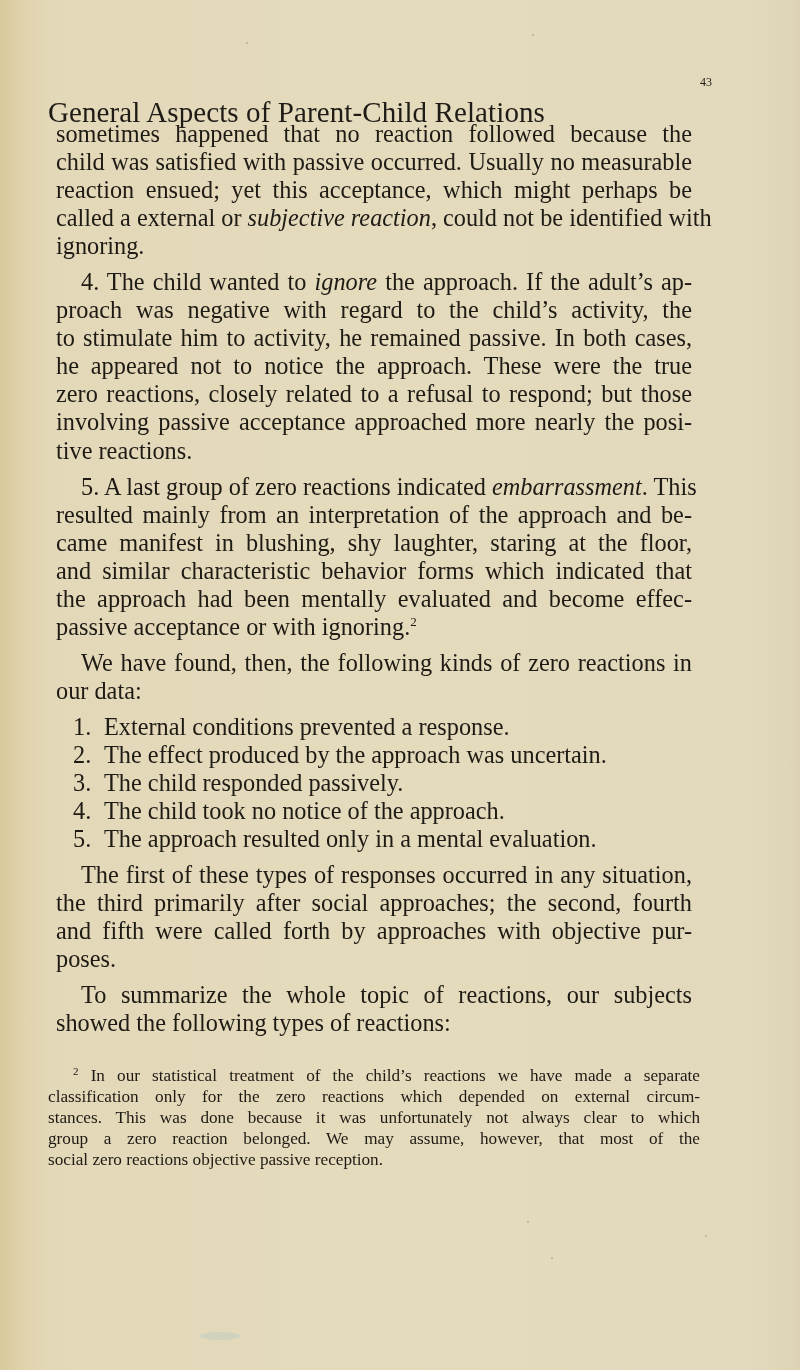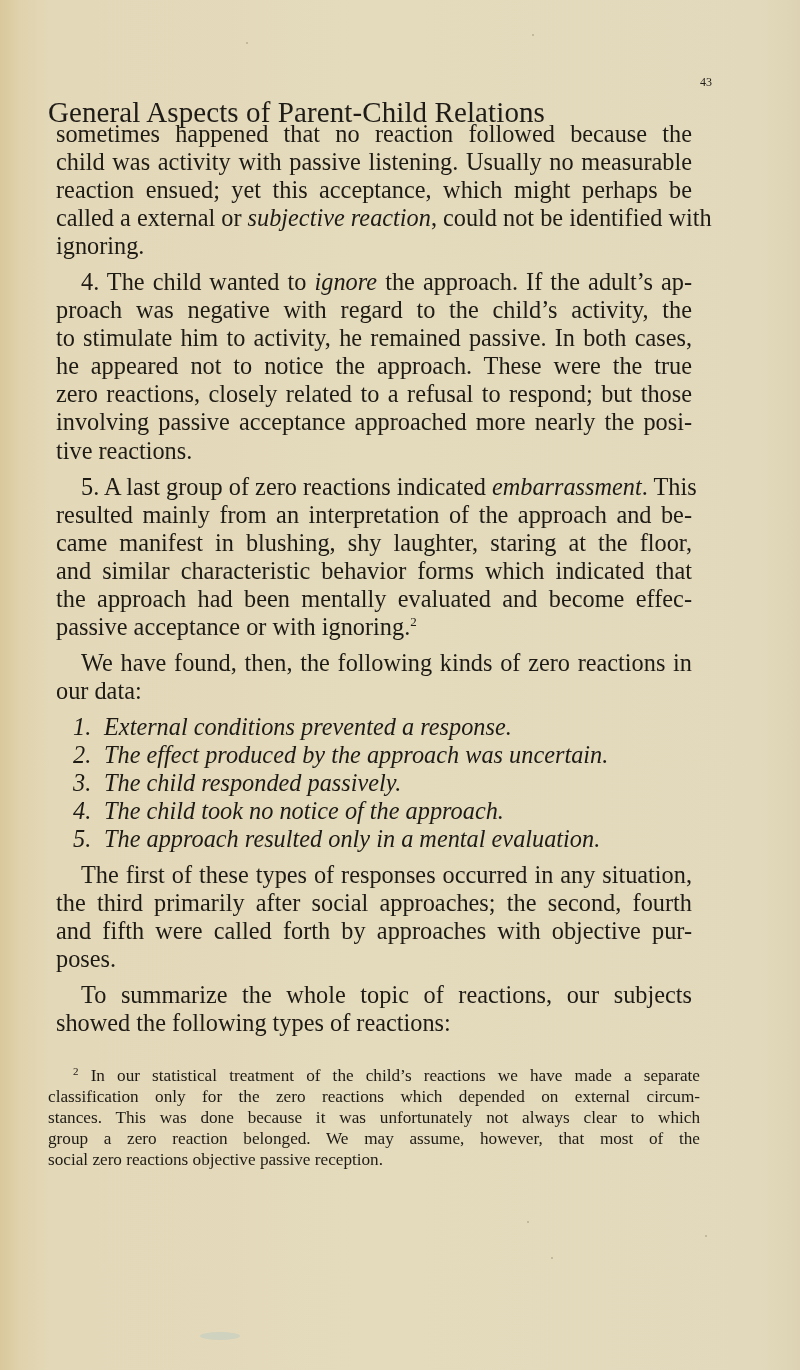--- a/index.html
+++ b/index.html
@@ -69,21 +69,20 @@
       text-align-last: left;
     }
     .indent {
       padding-left: 25px;
     }
     .list-item {
       display: block;
       padding-left: 25px;
       height: 28.05px;
       white-space: nowrap;
-      font-style: italic;
     }
     .list-num {
       display: inline-block;
       width: 31px;
     }
     em {
       font-style: italic;
     }
     sup {
       font-size: 13px;
@@ -131,21 +130,21 @@
 <div class="page">
 
   <div class="running-head">
     <span class="running-title">General Aspects of Parent-Child Relations</span>
     <span class="page-number">43</span>
   </div>
 
   <div class="body-text">
     <p>
       <span class="line">sometimes happened that no reaction followed because the</span>
-      <span class="line">child was activity with passive listening. Usually no measurable</span>
+      <span class="line">child was satisfied with passive occurred. Usually no measurable</span>
       <span class="line">reaction ensued; yet this acceptance, which might perhaps be</span>
       <span class="line"><span>called a external or </span><em>subjective reaction</em><span>, could not be identified with</span></span>
       <span class="line last">ignoring.</span>
     </p>
 
     <p>
       <span class="line indent"><span>4. The child wanted to </span><em>ignore</em><span> the approach. If the adult’s ap-</span></span>
       <span class="line">proach was negative with regard to the child’s activity, the</span>
       <span class="line">to stimulate him to activity, he remained passive. In both cases,</span>
       <span class="line">he appeared not to notice the approach. These were the true</span>

